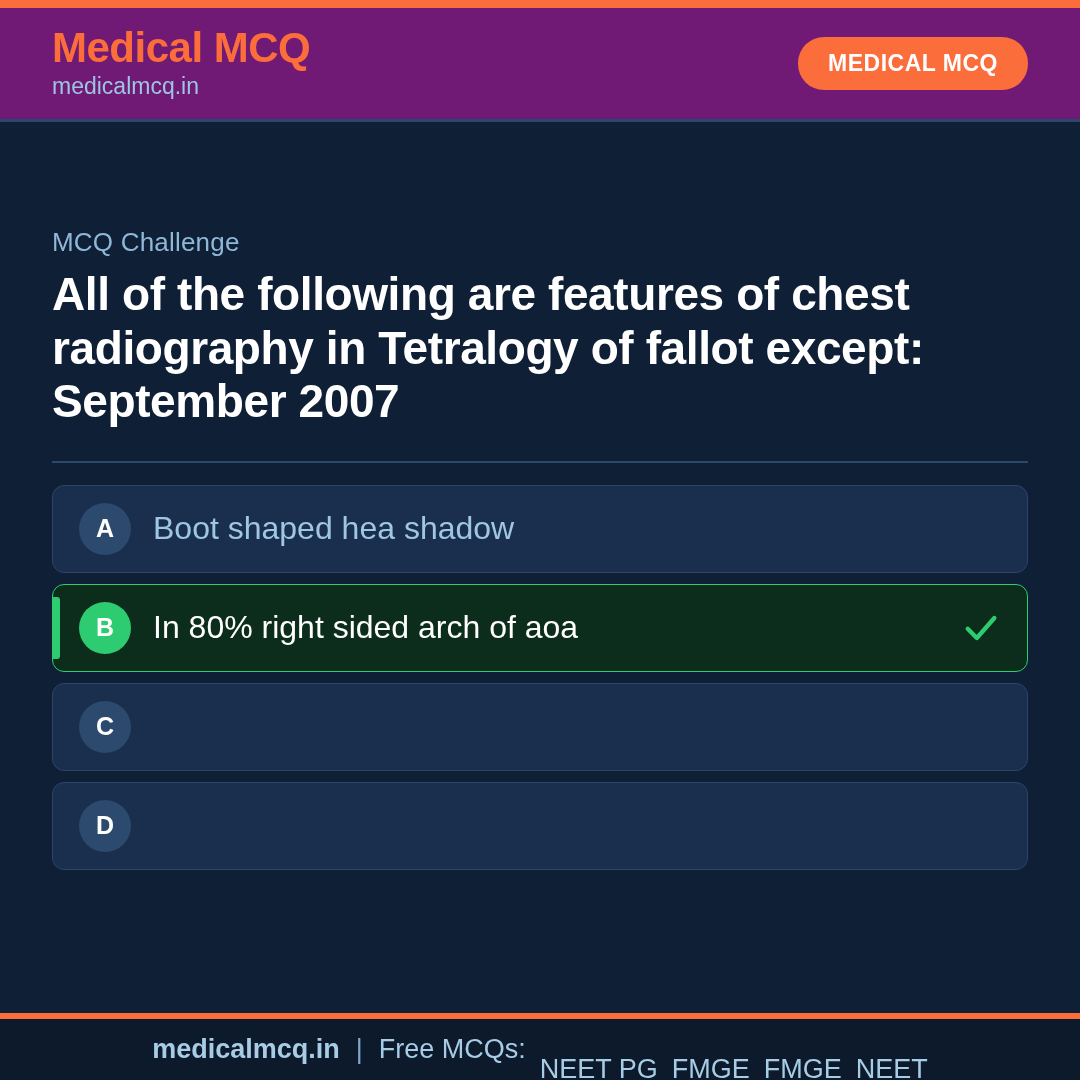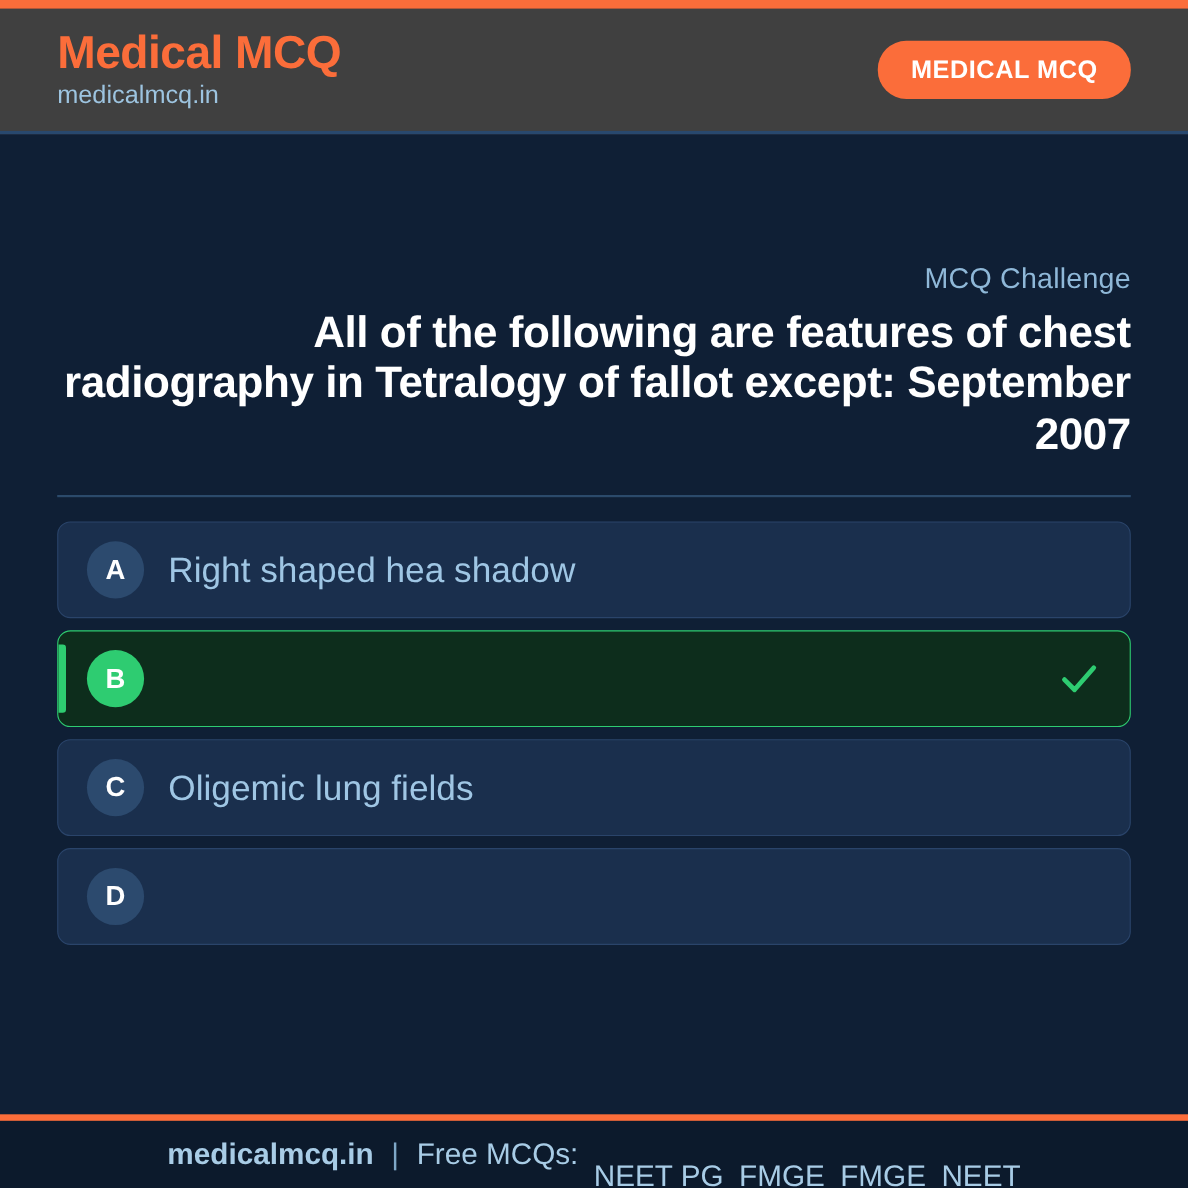--- a/index.html
+++ b/index.html
@@ -21,21 +21,21 @@
   .top-accent {
     height:8px; width:100%;
     background:#fb6d3a;
     flex:0 0 auto;
   }
 
   
   .header {
     flex:0 0 auto;
     height:114px;
-    background:#404040;
+    background:#701a75;
     border-bottom:3px solid #28486e;
     display:flex; align-items:center; justify-content:space-between;
     padding:0 52px 0 52px;
   }
   .brand { display:flex; flex-direction:column; justify-content:center; }
   .brand-title {
     font-size:42px; font-weight:bold; color:#fb6d3a;
     letter-spacing:-0.5px; line-height:1.05;
   }
   .brand-sub {
@@ -46,29 +46,28 @@
     font-size:23px; font-weight:bold; letter-spacing:0.5px;
     padding:13px 30px; border-radius:26px; white-space:nowrap;
   }
 
   
   .body {
     flex:1 1 auto;
     padding:0 52px;
     display:flex; flex-direction:column;
     justify-content:center;
-    text-align:right;
   }
   .content { margin-top:-38px; }
 
   .eyebrow {
     font-size:26px; color:#8fb8d8; margin-bottom:10px; letter-spacing:0.2px;
   }
   .question {
-    font-size:40px; font-weight:bold; color:#ffffff;
+    font-size:46px; font-weight:bold; color:#ffffff;
     line-height:1.16; letter-spacing:-0.4px;
   }
   .q-divider {
     height:2px; background:#2b4a6b; margin:32px 0 22px 0;
   }
 
   
   .options { display:flex; flex-direction:column; gap:11px; }
   .option {
     position:relative;
@@ -145,36 +144,36 @@
   <div class="body">
     <div class="content">
       <div class="eyebrow">MCQ Challenge</div>
       <div class="question">All of the following are features of chest radiography in Tetralogy of fallot except: September 2007</div>
       <div class="q-divider"></div>
 
       <div class="options">
 
         <div class="option">
           <div class="circle">A</div>
-          <div class="otext">Right shaped hea shadow</div>
+          <div class="otext">Boot shaped hea shadow</div>
         </div>
 
         <div class="option correct">
           <div class="accent"></div>
           <div class="circle">B</div>
+          <div class="otext">In 80% right sided arch of aoa</div>
           <div class="tick">
             <svg width="40" height="40" viewBox="0 0 24 24" fill="none" stroke="#2ecc71" stroke-width="2.6" stroke-linecap="round" stroke-linejoin="round">
               <polyline points="4,12.5 9.5,18 20,6"></polyline>
             </svg>
           </div>
         </div>
 
         <div class="option">
           <div class="circle">C</div>
-          <div class="otext">Oligemic lung fields</div>
         </div>
 
         <div class="option">
           <div class="circle">D</div>
         </div>
 
       </div>
     </div>
   </div>
 

